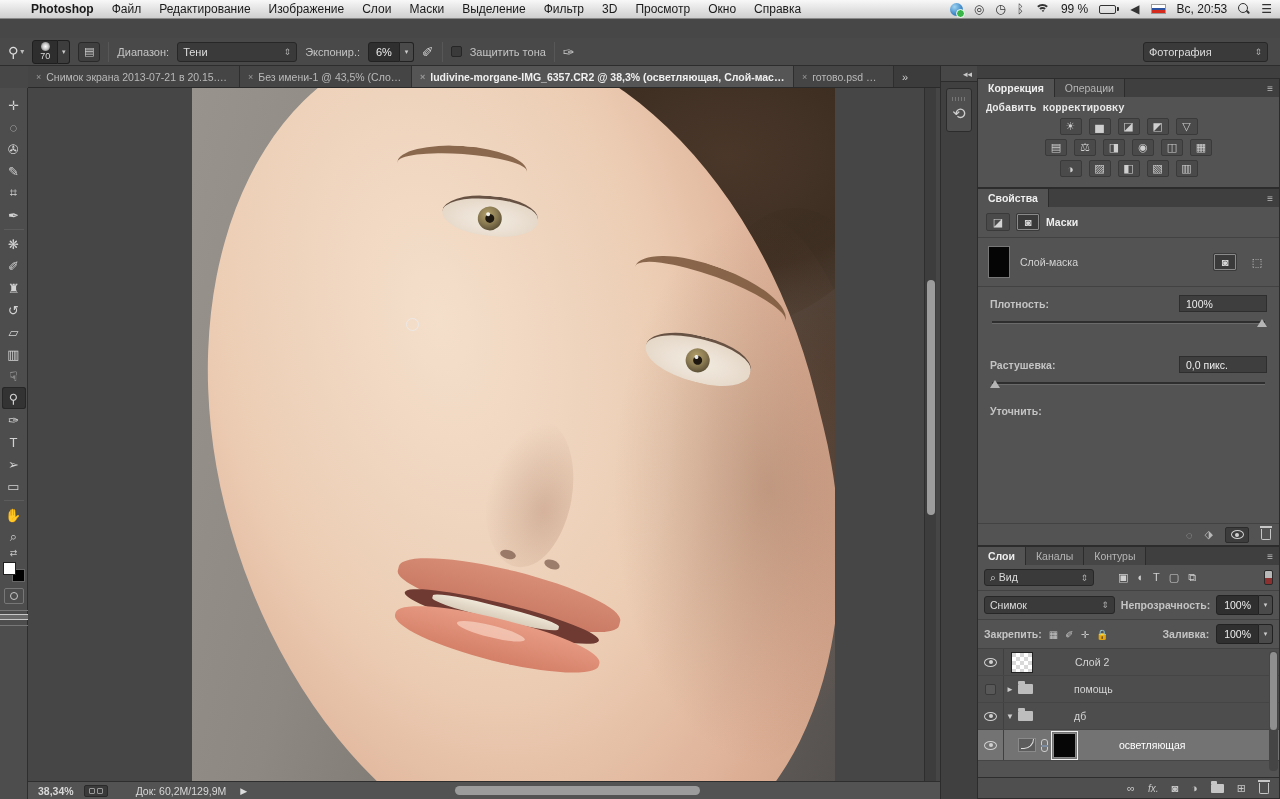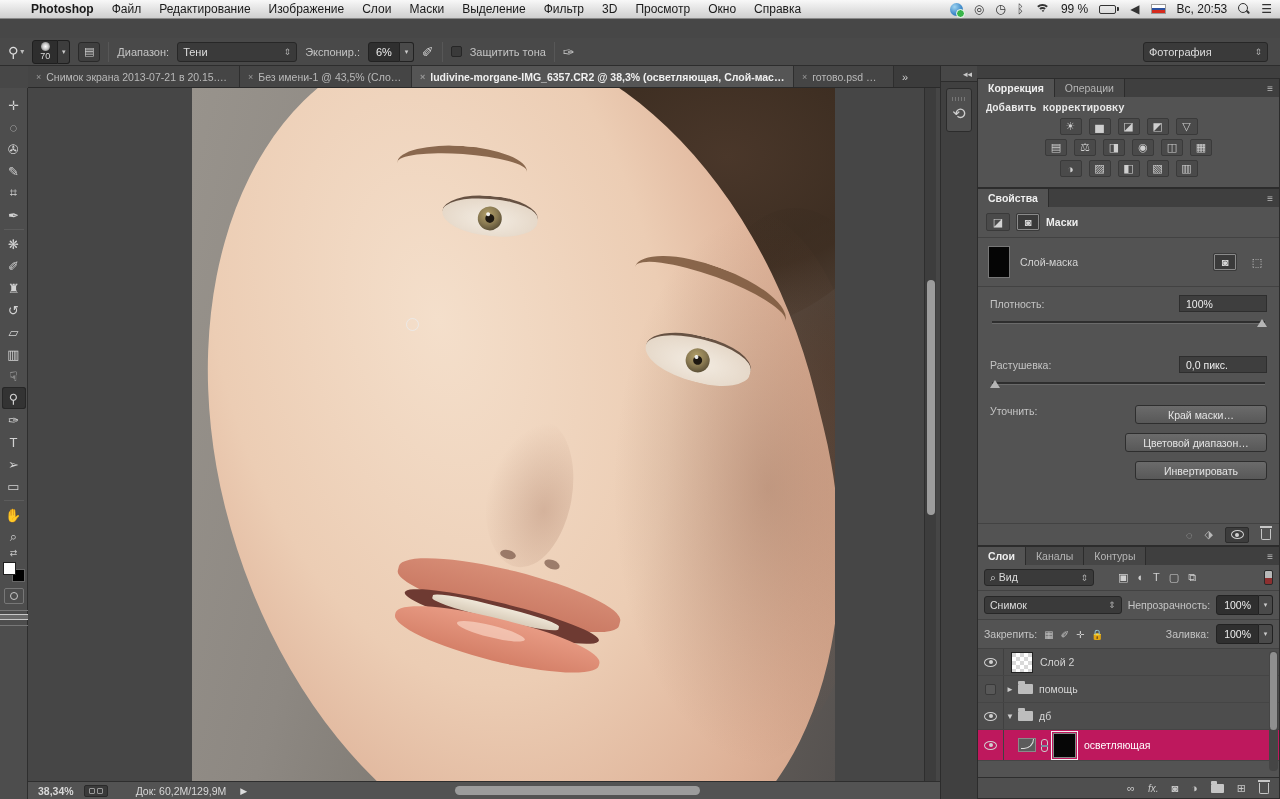--- a/index.html
+++ b/index.html
@@ -221,24 +221,24 @@
   .layers-panel { top:480px; bottom:0; }
   .filter-row { display:flex; align-items:center; gap:6px; padding:4px 6px; border-bottom:1px solid #424242; }
   .filter-select { width:110px; height:17px; }
   .filter-icons { display:flex; gap:9px; margin-left:18px; color:#cfcfcf; font-size:11px; }
   .filter-toggle { margin-left:auto; width:9px; height:15px; border:1px solid #2a2a2a; border-radius:2px;
     background:linear-gradient(#b8b8b8 0 50%, #8c2f2f 50% 100%); }
   .blend-row { display:flex; align-items:center; gap:6px; padding:4px 6px; border-bottom:1px solid #424242; }
   .blend-select { flex:1; height:18px; }
   .lock-row { display:flex; align-items:center; gap:7px; padding:4px 6px; border-bottom:1px solid #424242; }
   .lock-ico { font-size:10px; color:#c8c8c8; }
-  .lbl { color:#c4c4c4; }
+  .lbl { color:#c4c4c4;font-weight:bold; }
   .layers-list { position:relative; }
   .lrow { display:flex; align-items:center; height:27px; border-bottom:1px solid #454545; background:#4d4d4d; }
-  .lrow.selected { background:#be185d; color:#fff; }
+  .lrow.selected { background:#737373; color:#fff; }
   .eyecol { width:26px; align-self:stretch; border-right:1px solid #404040; display:flex;
     align-items:center; justify-content:center; }
   .eye-ico { position:relative; width:13px; height:9px; border:1px solid #d0d0d0; border-radius:50%; }
   .eye-ico::after { content:""; position:absolute; left:3.5px; top:1.5px; width:4px; height:4px;
     border-radius:50%; background:#d0d0d0; }
   .eye-empty { width:11px; height:11px; background:#585858; border:1px solid #3a3a3a; border-radius:2px; }
   .lthumb { width:22px; height:21px; margin:0 7px; border:1px solid #222;
     background:repeating-conic-gradient(#ffffff 0 25%, #d8d8d8 0 50%); background-size:8px 8px; }
   .tri { font-size:8px; color:#ccc; width:12px; text-align:center; }
   .folder-ico { position:relative; width:15px; height:10px; background:#bdbdbd; border-radius:1px; margin:0 6px 0 2px; }
@@ -246,21 +246,21 @@
     background:#bdbdbd; border-radius:1px 1px 0 0; }
   .curves-mini { position:relative; width:18px; height:14px; background:#5c5c5c; border:1px solid #8a8a8a;
     margin-left:14px; }
   .curves-mini::after { content:""; position:absolute; left:2px; bottom:2px; width:12px; height:9px;
     border-left:1px solid #ddd; border-bottom:1px solid #ddd; border-bottom-left-radius:10px; transform:scaleX(-1); }
   .chain-ico { width:7px; height:13px; border:1px solid #ccc; border-radius:3px; margin:0 5px; position:relative; }
   .chain-ico::after { content:""; position:absolute; left:-1px; right:-1px; top:5px; height:2px; background:#4d4d4d; }
   .lrow.selected .chain-ico::after { background:#7c8ba0; }
   .lmask { width:23px; height:25px; background:#060606; border:1px solid #888; margin-right:8px; }
   .lmask.sel { outline:1.5px solid #f0f0f0; outline-offset:1px; }
-  .lname { white-space:nowrap; }
+  .lname { white-space:nowrap;margin-left:35px; }
   .list-scroll { position:absolute; right:1px; top:2px; width:9px; height:120px; background:#454545; border-radius:4px; }
   .list-scroll .lt { position:absolute; left:1px; right:1px; top:1px; height:78px; background:#8f8f8f; border-radius:4px; }
   .layers-footer { position:absolute; left:0; right:0; bottom:0; height:21px; border-top:1px solid #2e2e2e;
     background:#4f4f4f; display:flex; align-items:center; justify-content:flex-end; gap:13px; padding:0 10px;
     color:#c6c6c6; font-size:11px; }
   .fx-txt { font-style:italic; font-size:10px; }
   .mini-folder { position:relative; width:13px; height:9px; background:#c6c6c6; border-radius:1px; }
   .mini-folder::before { content:""; position:absolute; top:-3px; left:0; width:6px; height:3px;
     background:#c6c6c6; border-radius:1px 1px 0 0; }
   .mini-trash { position:relative; width:10px; height:11px; border:1px solid #c6c6c6; border-top:none; border-radius:0 0 2px 2px; }
@@ -530,25 +530,20 @@
               <span class="lbl">Растушевка:</span>
               <span class="prop-val">0,0 пикс.</span>
             </div>
             <div class="slider">
               <span class="track"></span>
                 <span class="thumb left"></span>
             </div>
           </div>
           <div class="refine-row">
             <span class="lbl">Уточнить:</span>
-            <span class="refine-buttons">
-              <span class="pbtn">Край маски…</span>
-              <span class="pbtn" style="width:142px">Цветовой диапазон…</span>
-              <span class="pbtn">Инвертировать</span>
-            </span>
           </div>
           <div class="props-footer">
             <span class="ficon">◌</span>
             <span class="ficon">⬗</span>
             <span class="eye-btn">
                 <span class="eye-ico"></span>
               </span>
             <span class="mini-trash"></span>
           </div>
         </div>

